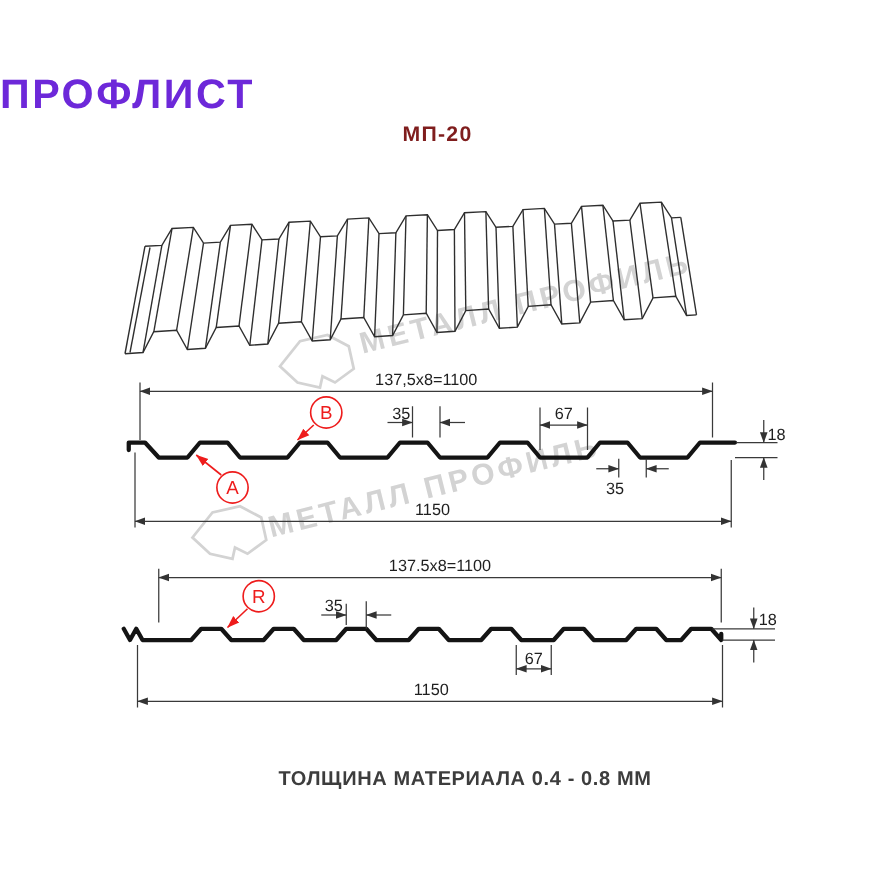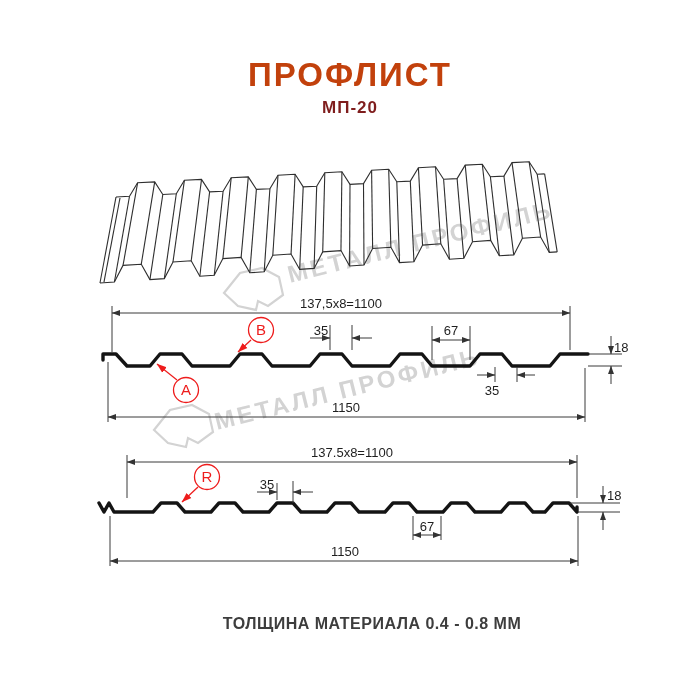--- a/index.html
+++ b/index.html
@@ -1,19 +1,19 @@
 <!DOCTYPE html>
 <html><head>
 <meta charset="utf-8">
 <style>
   html,body{margin:0;padding:0;background:#fff;}
   #stage{position:relative;width:700px;height:700px;background:#ffffff;overflow:hidden;
          font-family:"Liberation Sans",sans-serif;}
-  .title{position:absolute;left:0;top:56px;width:700px;text-align:center;
-         font-size:33px;font-weight:bold;letter-spacing:2px;color:#c2410c;}
+  .title{position:absolute;left:0;top:56px;width:700px;
+         font-size:33px;font-weight:bold;letter-spacing:2px;color:#6d28d9;}
   .subtitle{position:absolute;left:0;top:98px;width:700px;text-align:center;
          font-size:17px;font-weight:bold;letter-spacing:1px;color:#7f1d1d;}
   .footnote{position:absolute;left:0;top:615px;width:700px;text-align:center;
          font-size:16px;font-weight:bold;letter-spacing:.5px;color:#3d3d3d;padding-left:22px;}
   svg{position:absolute;left:0;top:0;}
   .dim{font-family:"Liberation Sans",sans-serif;font-size:13px;fill:#1f1f1f;}
   .red-letter{font-family:"Liberation Sans",sans-serif;font-size:15px;fill:#ee1c1c;}
   .wm-text{font-family:"Liberation Sans",sans-serif;font-weight:bold;font-size:24px;
            fill:#d3d3d3;letter-spacing:3px;}
   .thin{stroke:#3a3a3a;stroke-width:1;fill:none;}

